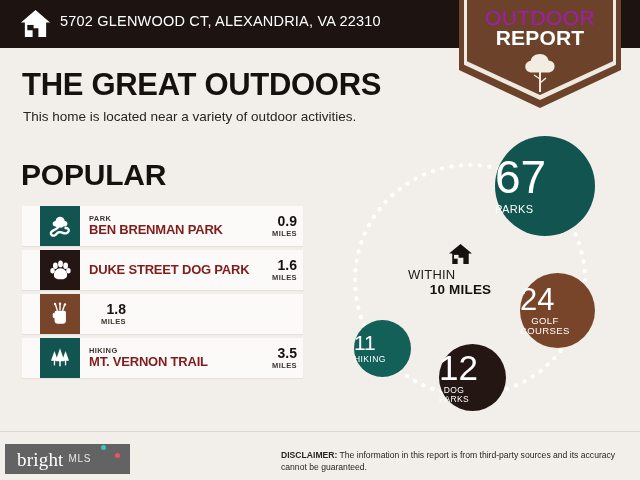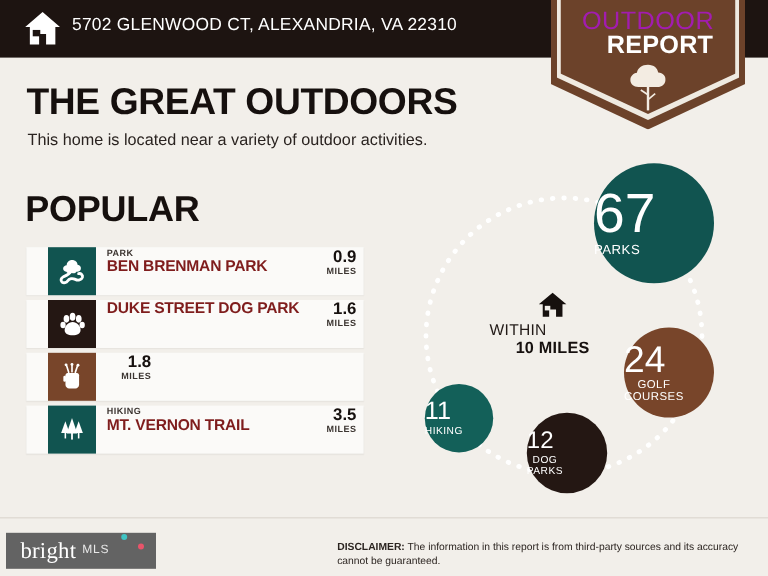--- a/index.html
+++ b/index.html
@@ -74,21 +74,21 @@
     width: 162px;
     text-align: center;
     color: #a21caf;
     font-size: 21px;
     letter-spacing: 0.4px;
     line-height: 1;
   }
   .badge-line2 {
     position: absolute;
     left: 459px; top: 27px;
-    width: 182px;
+    width: 162px;
     text-align: center;
     color: #ffffff;
     font-size: 21px;
     font-weight: bold;
     letter-spacing: 0.2px;
     line-height: 1;
   }
   .badge-tree {
     position: absolute;
     left: 521px; top: 52px;
@@ -127,21 +127,21 @@
     position: absolute;
     left: 22px; top: 206px;
     width: 281px;
   }
   .poi-row {
     position: relative;
     height: 40px;
     margin-bottom: 4px;
     background: #fbfaf8;
     display: flex;
-    align-items: flex-start;
+    align-items: center;
     box-shadow: 0 1px 1px rgba(0,0,0,0.05);
     padding-left: 18px;
   }
   .poi-icon {
     width: 40px;
     min-width: 40px;
     height: 40px;
     display: flex;
     align-items: center;
     justify-content: center;
@@ -441,21 +441,21 @@
     <div class="stat-label" style="font-size:11px; margin-top:4px;">PARKS</div>
   </div>
 
   <div class="stat-circle" style="left:520px; top:273px; width:75px; height:75px; background:#78452a;">
     <div class="stat-value" style="font-size:31px;">24</div>
     <div class="stat-label" style="font-size:9.5px; margin-top:2px; white-space:pre-line;">GOLF
 COURSES</div>
   </div>
 
   <div class="stat-circle" style="left:439px; top:344px; width:67px; height:67px; background:#241713;">
-    <div class="stat-value" style="font-size:20px;">12</div>
+    <div class="stat-value" style="font-size:35px;">12</div>
     <div class="stat-label" style="font-size:8.5px; margin-top:2px; white-space:pre-line;">DOG
 PARKS</div>
   </div>
 
   <div class="stat-circle" style="left:354px; top:320px; width:57px; height:57px; background:#136059;">
     <div class="stat-value" style="font-size:21px;">11</div>
     <div class="stat-label" style="font-size:8.5px; margin-top:2px;">HIKING</div>
   </div>
 
   <svg class="center-house" viewBox="0 0 26 23">

